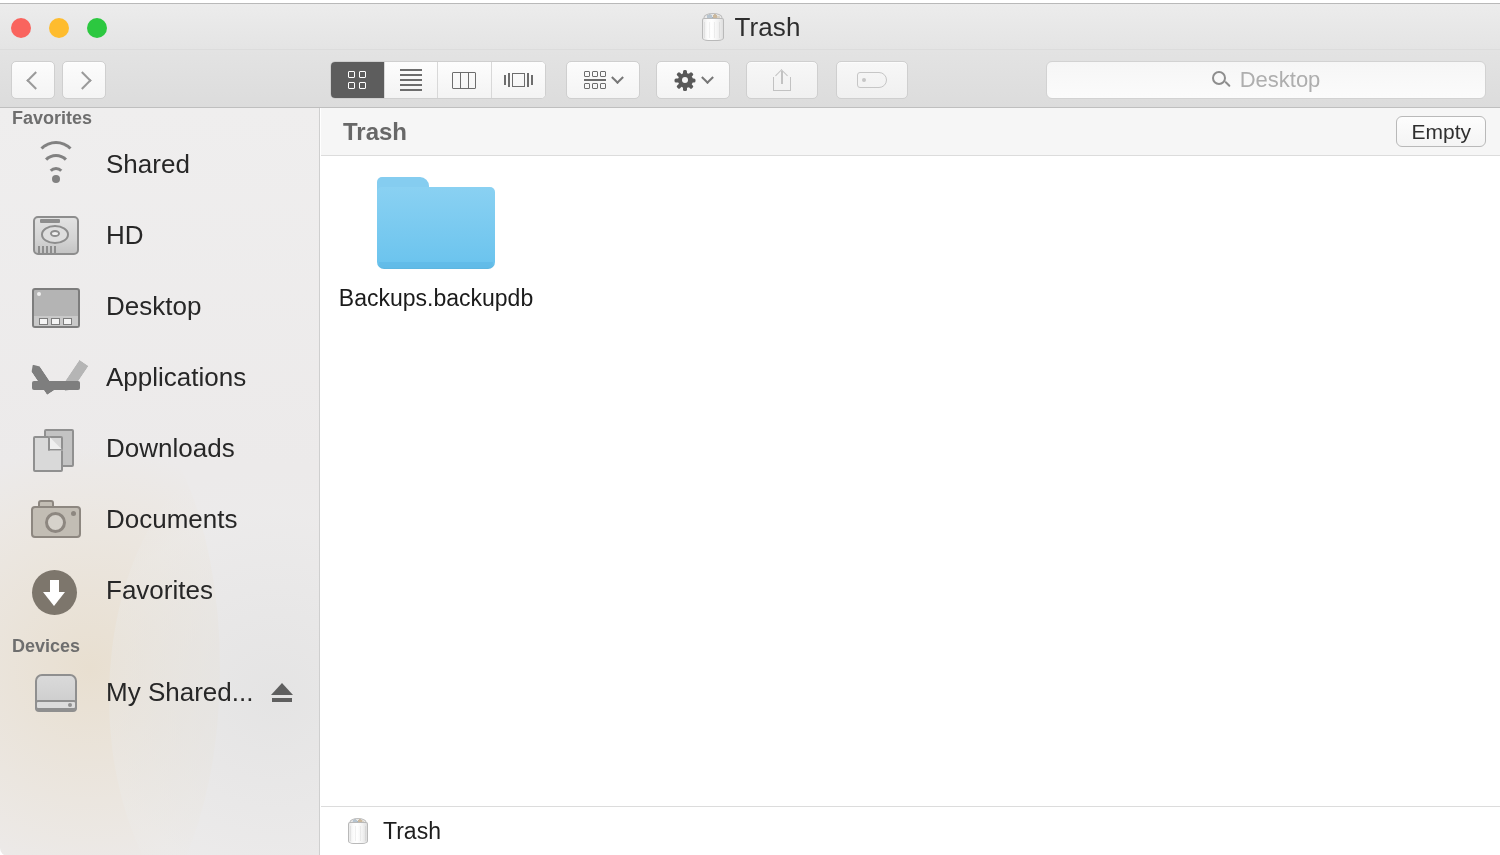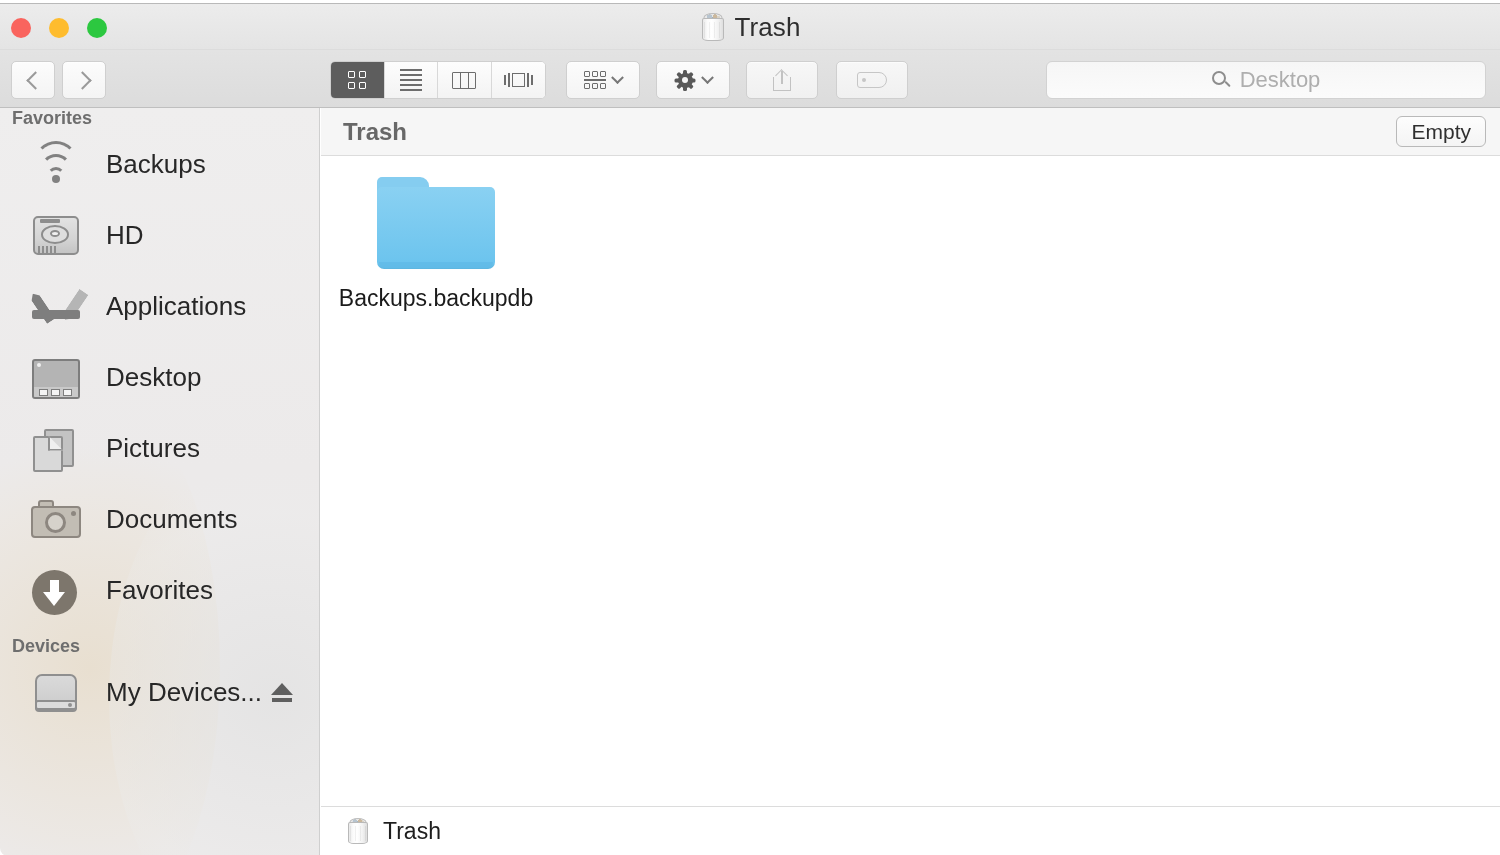--- a/index.html
+++ b/index.html
@@ -558,62 +558,62 @@
 
     <div class="sb-section" style="">Favorites</div>
 
     <div class="sb-item">
       <span class="sb-icon ic-airdrop">
         <i class="a1"></i>
           <i class="a2"></i>
           <i class="a3"></i>
           <span class="dot"></span>
       </span>
-      <span class="sb-label">Backups</span>
+      <span class="sb-label">Shared</span>
     </div>
 
     <div class="sb-item">
       <span class="sb-icon ic-hd">
         <span class="body"></span>
           <span class="slot"></span>
         <span class="platter"></span>
           <span class="spindle"></span>
           <span class="vent"></span>
       </span>
       <span class="sb-label">HD</span>
-    </div>
-
-    <div class="sb-item">
-      <span class="sb-icon ic-apps">
-        <span class="brush"></span>
-          <span class="pencil"></span>
-          <span class="bar"></span>
-      </span>
-      <span class="sb-label">Applications</span>
     </div>
 
     <div class="sb-item">
       <span class="sb-icon ic-desktop">
         <span class="screen"></span>
         <span class="base">
             <i class="d1"></i>
             <i class="d2"></i>
             <i class="d3"></i>
           </span>
       </span>
       <span class="sb-label">Desktop</span>
     </div>
 
     <div class="sb-item">
+      <span class="sb-icon ic-apps">
+        <span class="brush"></span>
+          <span class="pencil"></span>
+          <span class="bar"></span>
+      </span>
+      <span class="sb-label">Applications</span>
+    </div>
+
+    <div class="sb-item">
       <span class="sb-icon ic-docs">
         <span class="back"></span>
           <span class="front"></span>
           <span class="fold"></span>
       </span>
-      <span class="sb-label">Pictures</span>
+      <span class="sb-label">Downloads</span>
     </div>
 
     <div class="sb-item">
       <span class="sb-icon ic-pics">
         <span class="hump"></span>
           <span class="body"></span>
         <span class="lens"></span>
           <span class="flash"></span>
       </span>
       <span class="sb-label">Documents</span>
@@ -629,21 +629,21 @@
     </div>
 
     <div class="sb-section" style="margin-top:10px;">Devices</div>
 
     <div class="sb-item">
       <span class="sb-icon ic-drive">
         <span class="shell"></span>
           <span class="strip"></span>
           <span class="led"></span>
       </span>
-      <span class="sb-label">My Devices...</span>
+      <span class="sb-label">My Shared...</span>
       <span id="eject-icon">
         <span class="tri"></span>
           <span class="base"></span>
       </span>
     </div>
 
   </div>
 
   <div id="content">
 

